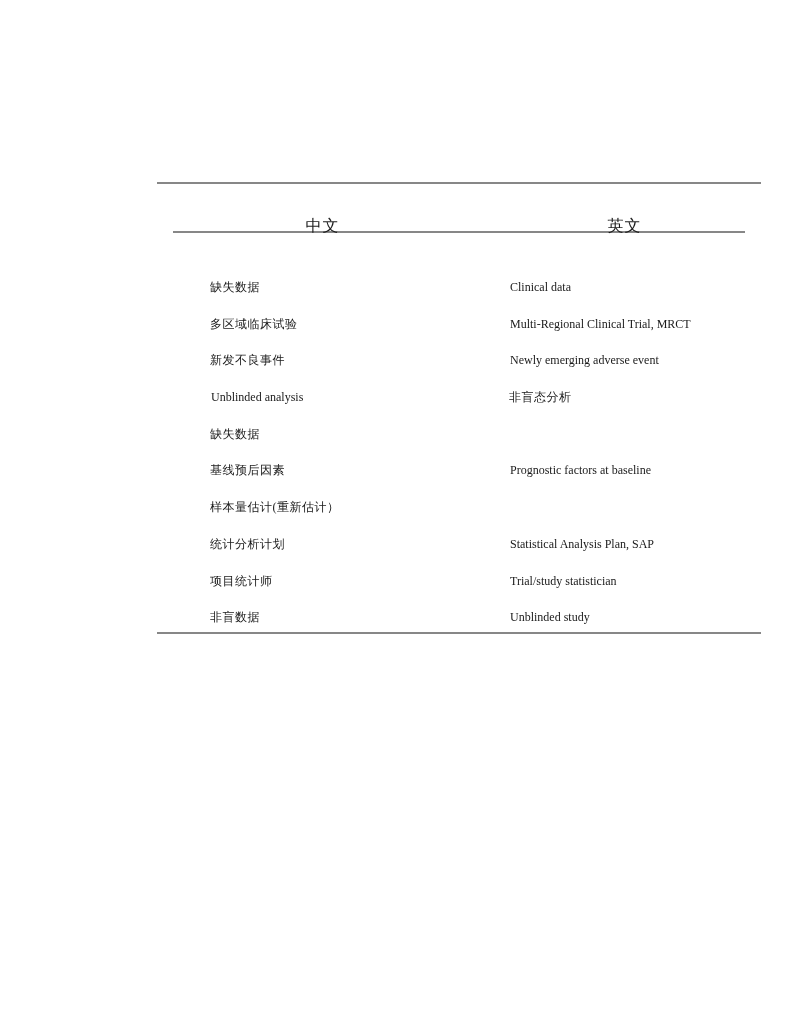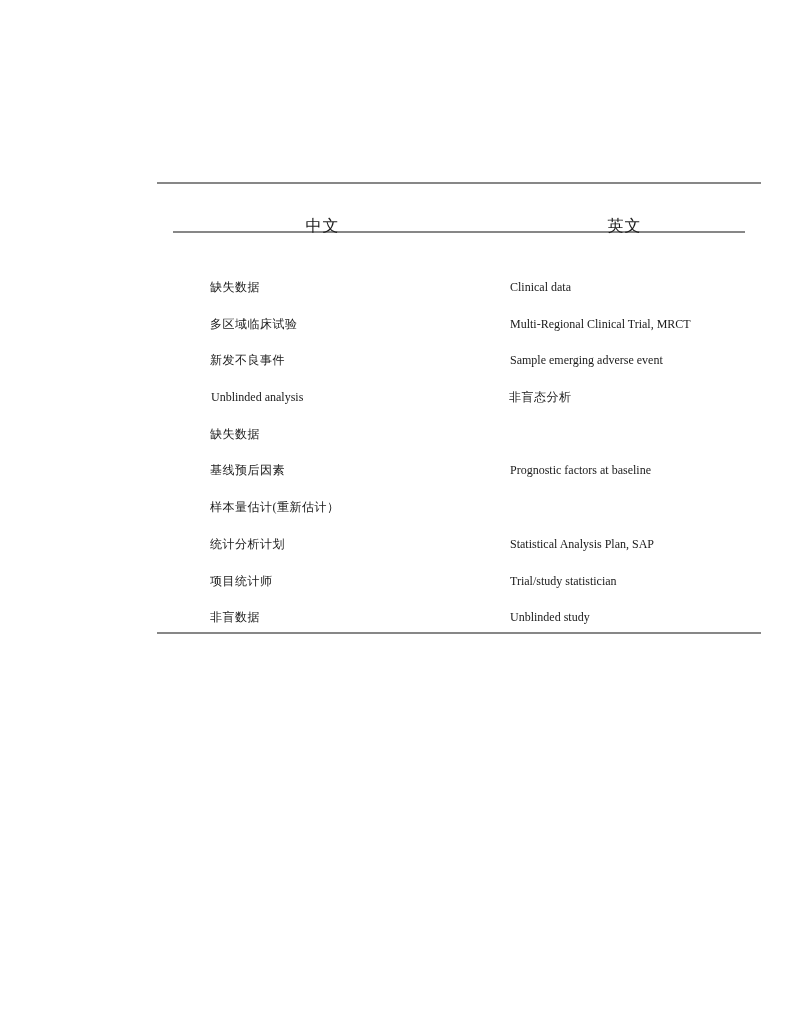--- a/index.html
+++ b/index.html
@@ -78,21 +78,21 @@
     <div class="cell en">Clinical data</div>
   </div>
 
   <div class="trow">
     <div class="cell zh">多区域临床试验</div>
     <div class="cell en">Multi-Regional Clinical Trial, MRCT</div>
   </div>
 
   <div class="trow">
     <div class="cell zh">新发不良事件</div>
-    <div class="cell en">Sample emerging adverse event</div>
+    <div class="cell en">Newly emerging adverse event</div>
   </div>
 
   <div class="trow">
     <div class="cell en">Unblinded analysis</div>
     <div class="cell zh">非盲态分析</div>
   </div>
 
   <div class="trow">
     <div class="cell zh">缺失数据</div>
   </div>

